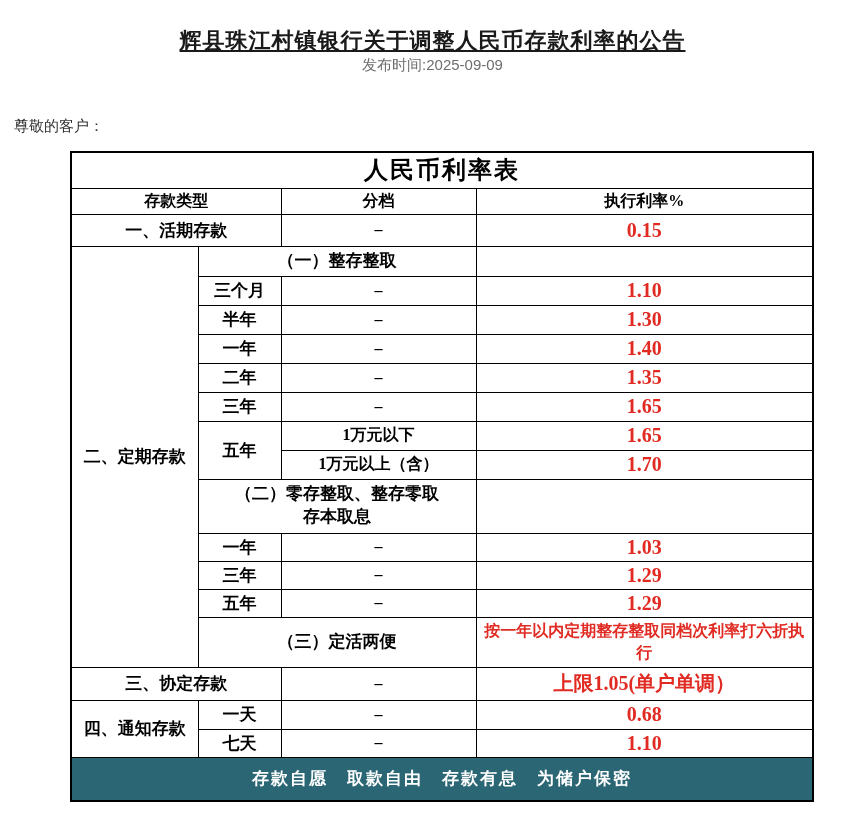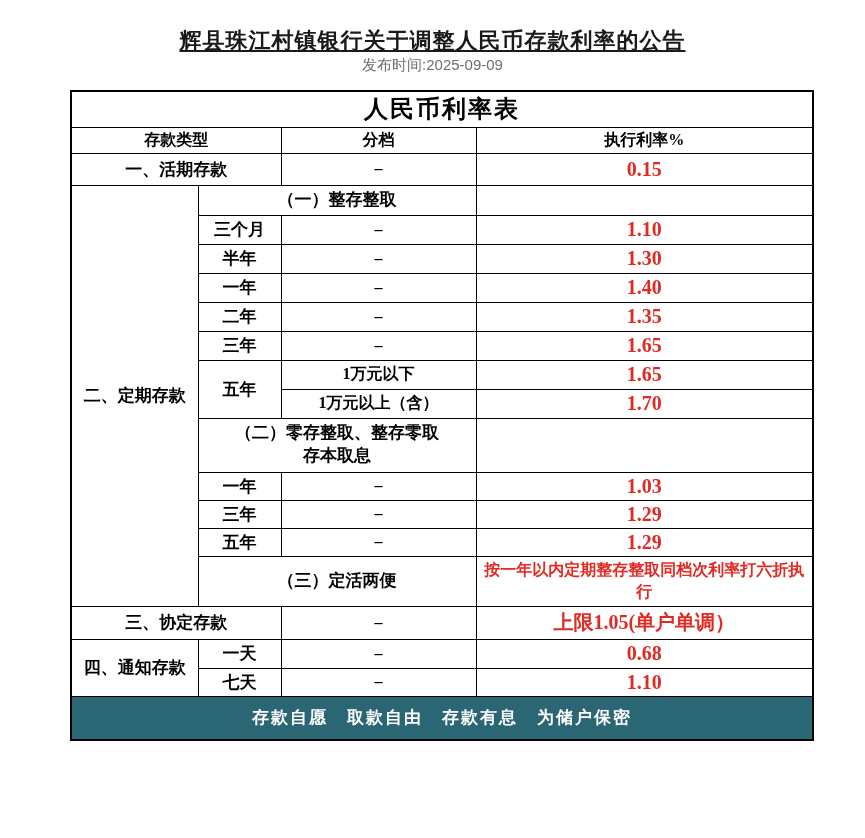--- a/index.html
+++ b/index.html
@@ -93,20 +93,21 @@
 </style>
 </head>
 <body>
 
 <div class="page">
 
   <h1 class="doc-title">辉县珠江村镇银行关于调整人民币存款利率的公告</h1>
 
   <div class="pub-date">发布时间:2025-09-09</div>
 
+  <p class="salutation">尊敬的客户：</p>
 
   <table class="rate-table">
     <colgroup>
       <col style="width:127px">
       <col style="width:83px">
       <col style="width:195px">
       <col style="width:337px">
     </colgroup>
 
     <tbody>

